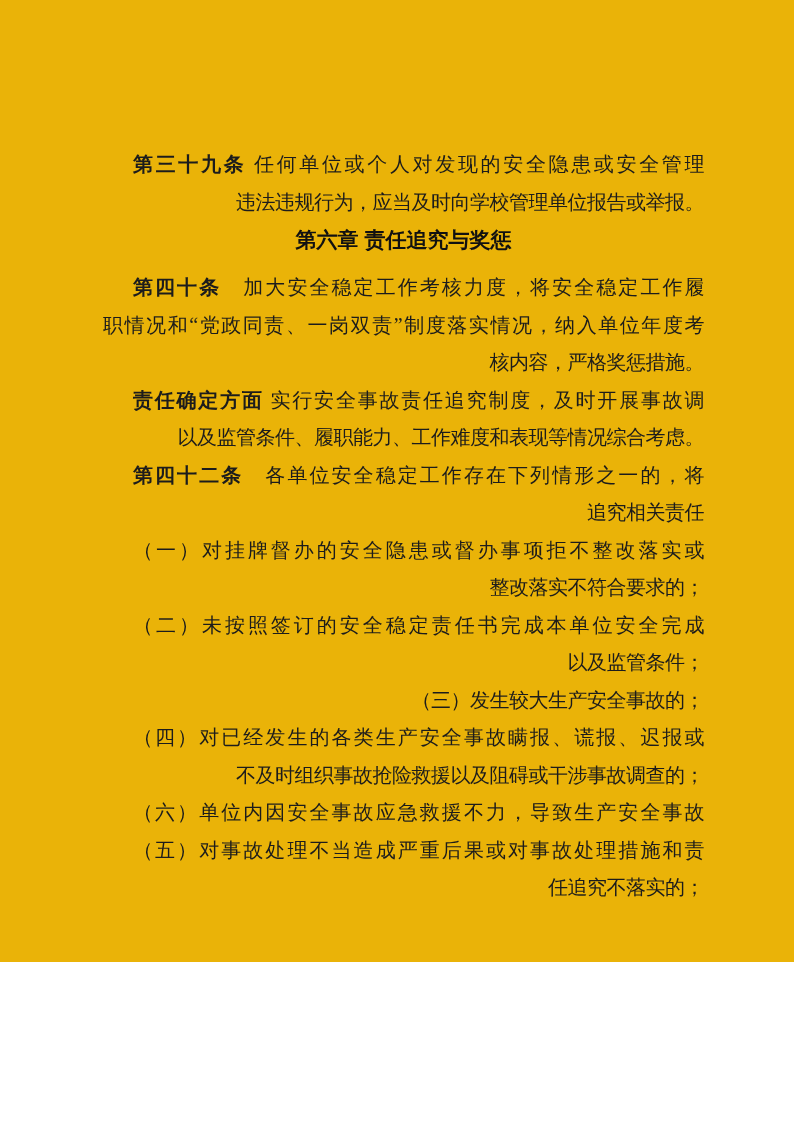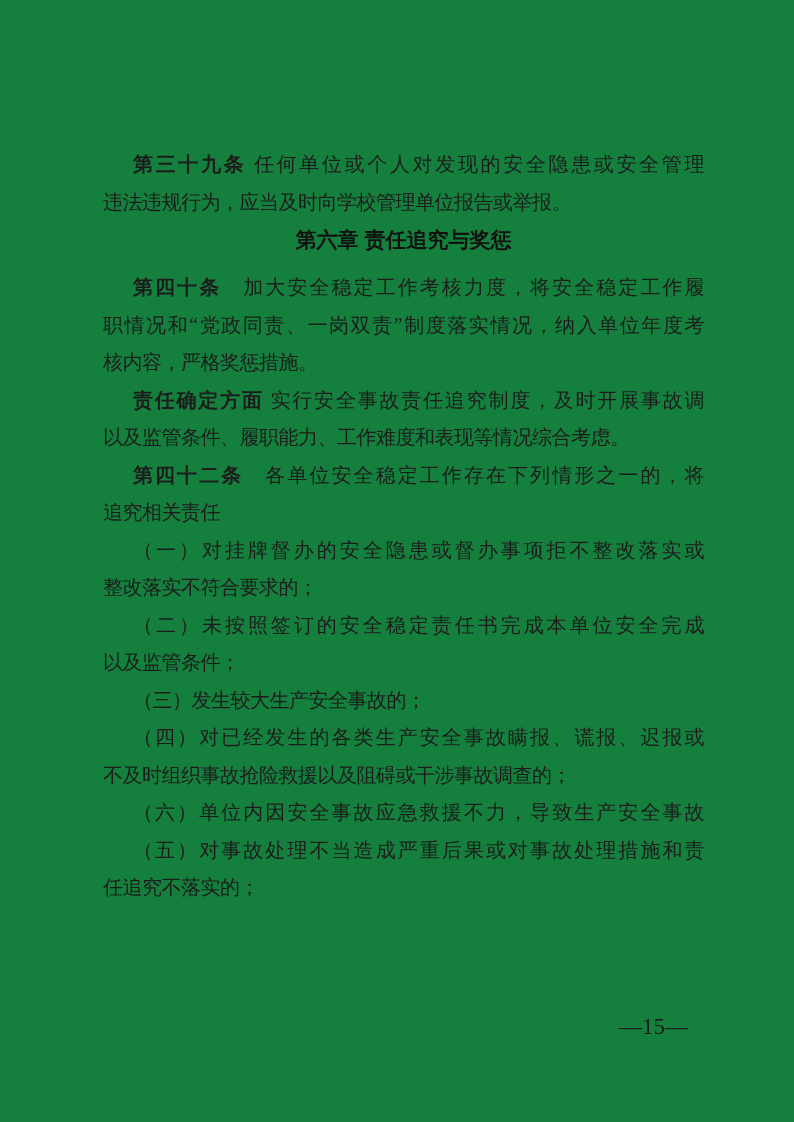--- a/index.html
+++ b/index.html
@@ -1,36 +1,37 @@
 <!DOCTYPE html>
 <html><head>
 <meta charset="utf-8">
 <style>
   html, body { margin: 0; padding: 0; }
   .page {
     position: relative;
     width: 794px;
-    height: 1122px;
-    background: #15803d;
+    height: 962px;
+    background: #eab308;
     overflow: hidden;
     font-family: "Liberation Serif", "DejaVu Serif", serif;
     color: #1c1c1c;
   }
   .doc {
     position: absolute;
     left: 103px;
     top: 146px;
     width: 601px;
   }
   .paragraph { margin: 0; }
   .line {
     font-size: 20px;
     line-height: 37.5px;
     letter-spacing: -0.5px;
     white-space: pre-wrap;
+    text-align: right;
   }
   .line.justify {
     text-align: justify;
     text-align-last: justify;
   }
   .line.indent { text-indent: 30px; }
   .seg.bold { font-weight: 700; }
   .chapter-heading {
     font-family: "Liberation Sans", "DejaVu Sans", sans-serif;
     font-weight: 700;

